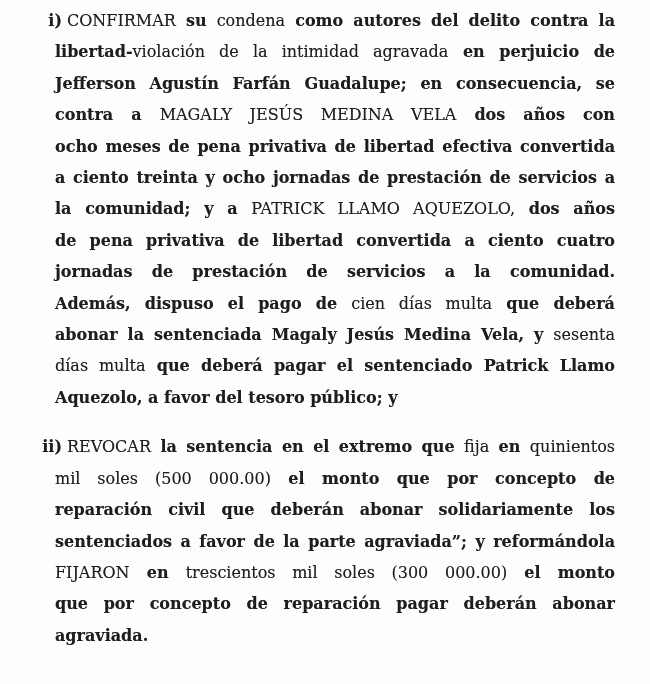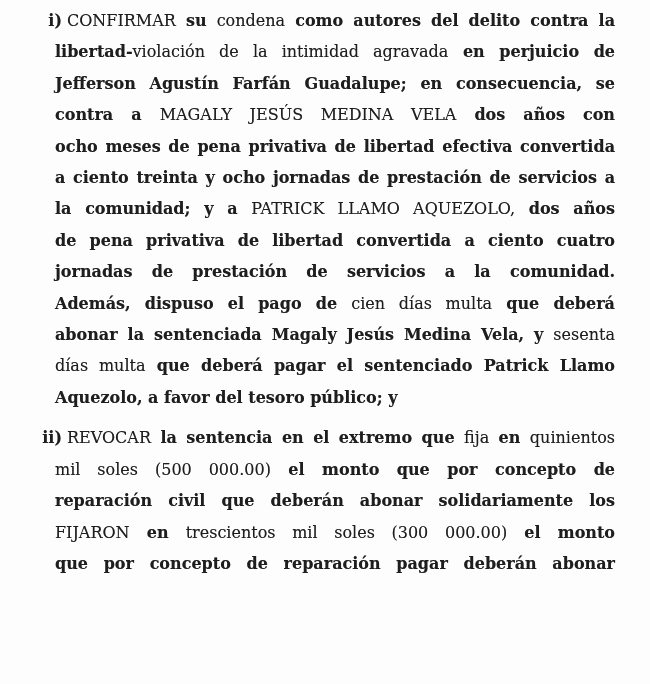--- a/index.html
+++ b/index.html
@@ -17,21 +17,21 @@
     line-height: 31.4px;
   }
   .doc {
     padding: 5px 35px 0 55px;
     text-shadow: 0 0 0.5px rgba(45,45,45,.5);
   }
   .item {
     position: relative;
   }
   .item + .item {
-    margin-top: 9px;
+    margin-top: 18px;
   }
   .marker {
     position: absolute;
     top: 0;
     right: calc(100% - 7px);
     font-weight: bold;
     white-space: nowrap;
   }
   .line {
     text-align: justify;
@@ -66,16 +66,18 @@
       <div class="line"><span class="r">Además, dispuso el pago de </span><span class="b">cien días multa</span><span class="r"> que deberá</span></div>
       <div class="line"><span class="r">abonar la sentenciada Magaly Jesús Medina Vela, y </span><span class="b">sesenta</span></div>
       <div class="line"><span class="b">días multa</span><span class="r"> que deberá pagar el sentenciado Patrick Llamo</span></div>
       <div class="line lastline"><span class="r">Aquezolo, a favor del tesoro público; y</span></div>
     </div>
     <div class="item">
       <span class="marker">ii)</span>
       <div class="line first"><span class="b">REVOCAR</span><span class="r"> la sentencia en el extremo que </span><span class="b">fija</span><span class="r"> en </span><span class="b">quinientos</span></div>
       <div class="line"><span class="b">mil soles (500 000.00)</span><span class="r"> el monto que por concepto de</span></div>
       <div class="line"><span class="r">reparación civil que deberán abonar solidariamente los</span></div>
+      <div class="line"><span class="r">sentenciados a favor de la parte agraviada”; y reformándola</span></div>
       <div class="line"><span class="b">FIJARON</span><span class="r"> en </span><span class="b">trescientos mil soles (300 000.00)</span><span class="r"> el monto</span></div>
       <div class="line"><span class="r">que por concepto de reparación pagar deberán abonar</span></div>
+      <div class="line lastline"><span class="r">agraviada.</span></div>
     </div>
   </div>
 
 </body></html>

